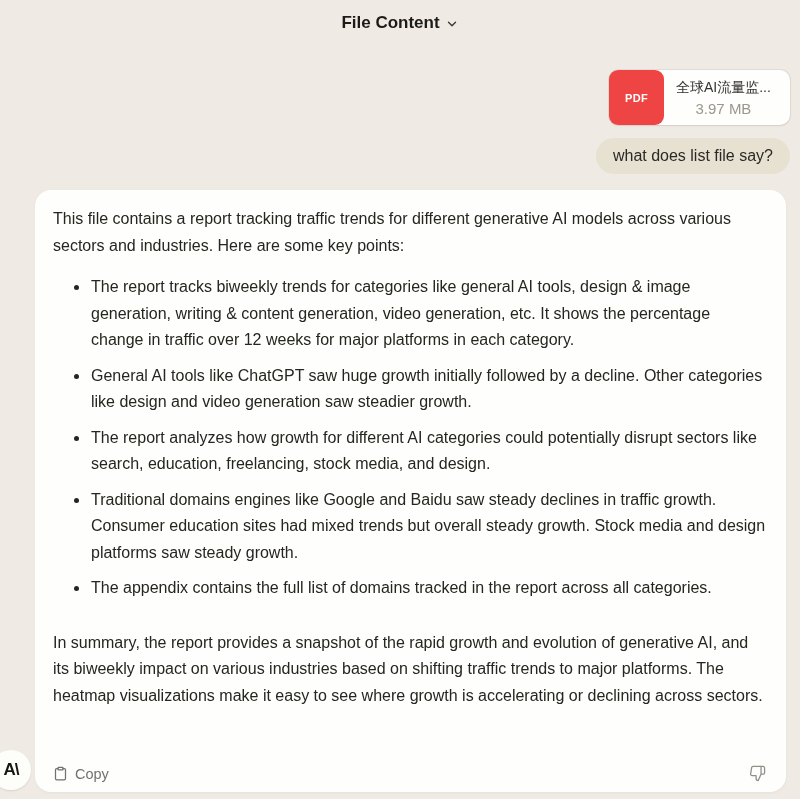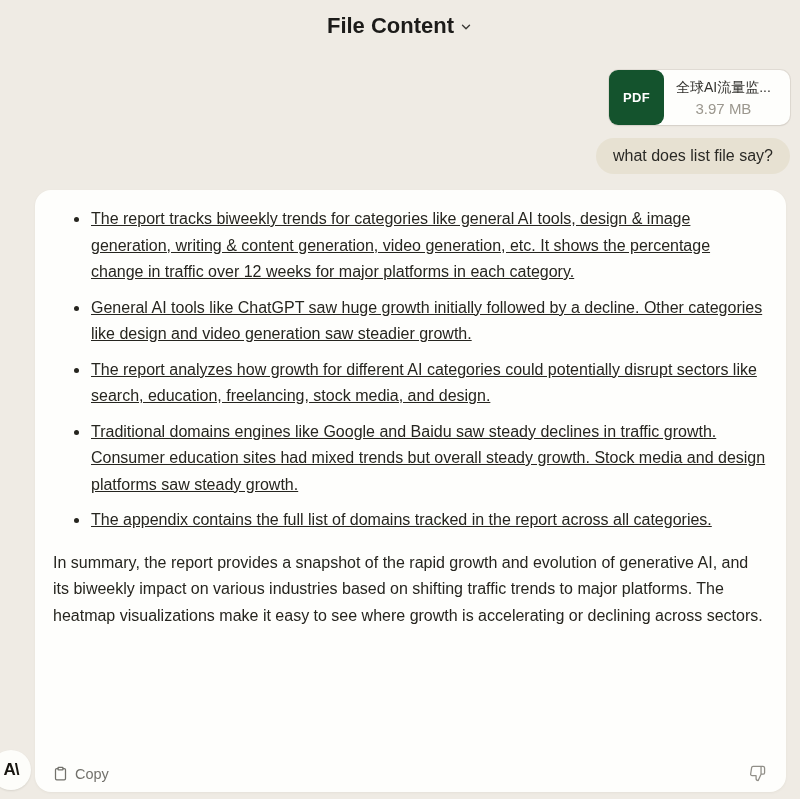--- a/index.html
+++ b/index.html
@@ -10,37 +10,37 @@
     position:relative; width:800px; height:799px;
     background:#EFEBE4; overflow:hidden;
   }
 
   
   .header {
     position:absolute; top:13px; left:0; right:0;
     display:flex; align-items:center; justify-content:center; gap:5px;
     cursor:pointer;
   }
-  .header-title { font-size:22px; font-weight:700; color:#1C1B19; }
+  .header-title { font-size:17px; font-weight:700; color:#1C1B19; }
   .chevron { width:14px; height:14px; color:#3a3935; margin-top:2px; }
 
   
   .attachment {
     position:absolute; top:70px; right:10px;
     width:181px; height:55px;
     background:#FEFEFC; border-radius:10px;
     display:flex; align-items:center;
     box-shadow:0 0 0 1px rgba(60,55,40,0.08), 0 1px 2px rgba(60,55,40,0.08);
     cursor:pointer;
   }
   .pdf-badge {
     width:55px; height:55px; flex:0 0 55px;
-    background:#14532d; border-radius:9px;
+    background:#ef4444; border-radius:9px;
     display:flex; align-items:center; justify-content:center;
-    color:#FFFFFF; font-size:13px; font-weight:600; letter-spacing:0.3px;
+    color:#FFFFFF; font-size:11px; font-weight:600; letter-spacing:0.3px;
   }
   .file-info { padding-left:12px; min-width:0;text-align:center; }
   .file-name {
     font-size:14px; font-weight:500; color:#33322E;
     white-space:nowrap; overflow:hidden; max-width:108px;
   }
   .file-size { font-size:15px; color:#9B978E; margin-top:3px; }
 
   
   .user-bubble {
@@ -54,22 +54,22 @@
   .assistant-card {
     position:absolute; left:35px; right:14px; top:190px; bottom:7px;
     background:#FEFEFC; border-radius:16px;
     padding:16px 20px 10px 18px;
     box-shadow:0 1px 3px rgba(60,55,40,0.05);
     color:#26251F; font-size:16px; line-height:26.5px;
     display:flex; flex-direction:column;
   }
   .assistant-card p.intro { margin-bottom:15px; }
   .assistant-card ul { margin:0 0 11px 0; padding-left:37px; }
-  .assistant-card li { margin-bottom:9px; padding-left:1px;text-decoration:underline; }
-  .assistant-card li:last-child { margin-bottom:5px; }
+  .assistant-card li { margin-bottom:9px; padding-left:1px; }
+  .assistant-card li:last-child { margin-bottom:17px; }
 
   
   .card-footer {
     margin-top:auto; padding-top:6px;
     display:flex; align-items:center; justify-content:space-between;
   }
   .copy-btn {
     display:inline-flex; align-items:flex-start; gap:7px;
     background:none; border:none; cursor:pointer;
     font-family:"Liberation Sans", sans-serif;
@@ -109,20 +109,21 @@
     <div class="pdf-badge">PDF</div>
     <div class="file-info">
       <div class="file-name">全球AI流量监...</div>
       <div class="file-size">3.97 MB</div>
     </div>
   </div>
 
   <div class="user-bubble">what does list file say?</div>
 
   <div class="assistant-card">
+    <p class="intro">This file contains a report tracking traffic trends for different generative AI models across various sectors and industries. Here are some key points:</p>
     <ul>
       <li>The report tracks biweekly trends for categories like general AI tools, design &amp; image generation, writing &amp; content generation, video generation, etc. It shows the percentage change in traffic over 12 weeks for major platforms in each category.</li>
       <li>General AI tools like ChatGPT saw huge growth initially followed by a decline. Other categories like design and video generation saw steadier growth.</li>
       <li>The report analyzes how growth for different AI categories could potentially disrupt sectors like search, education, freelancing, stock media, and design.</li>
       <li>Traditional domains engines like Google and Baidu saw steady declines in traffic growth. Consumer education sites had mixed trends but overall steady growth. Stock media and design platforms saw steady growth.</li>
       <li>The appendix contains the full list of domains tracked in the report across all categories.</li>
     </ul>
     <p class="summary">In summary, the report provides a snapshot of the rapid growth and evolution of generative AI, and its biweekly impact on various industries based on shifting traffic trends to major platforms. The heatmap visualizations make it easy to see where growth is accelerating or declining across sectors.</p>
 
     <div class="card-footer">

